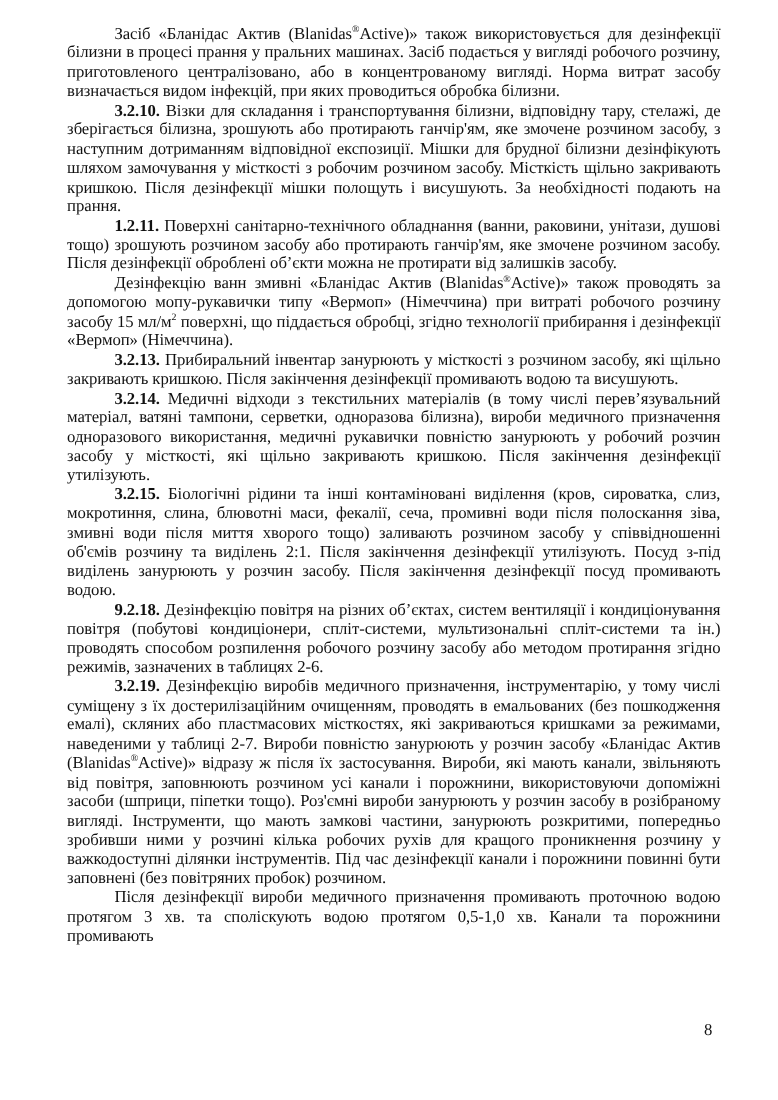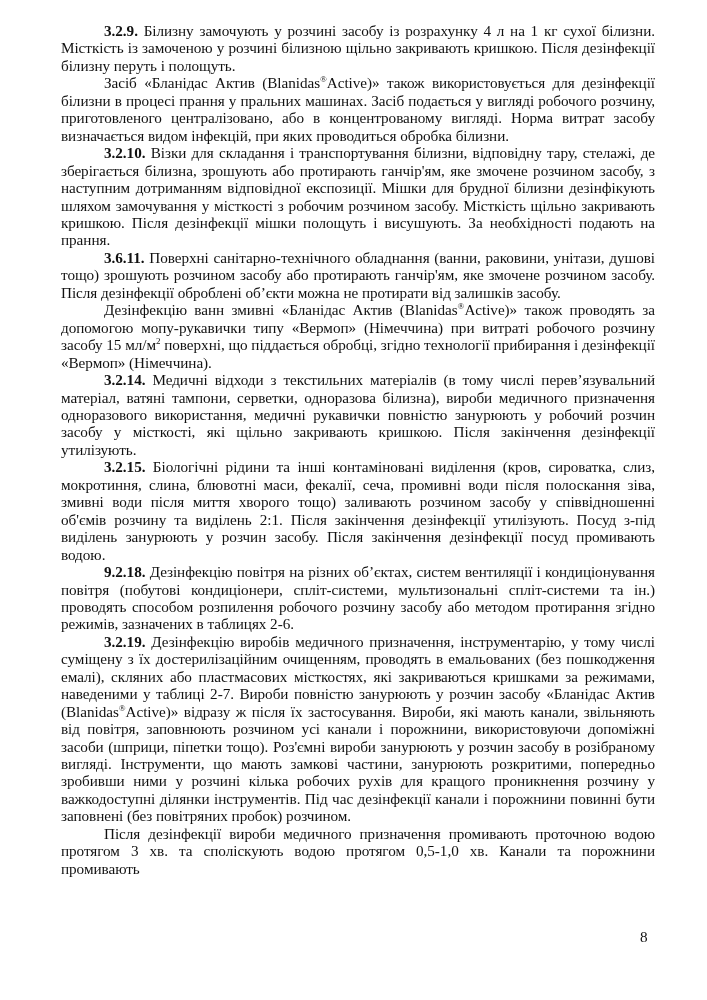--- a/index.html
+++ b/index.html
@@ -43,24 +43,24 @@
     left: 640px;
     top: 928px;
     font-size: 15.2px;
     line-height: 17px;
   }
 </style>
 </head>
 <body>
 
 <div class="page" id="page">
-    <p class="para"><span class="num">3.2.9.</span><span> Білизну замочують у розчині засобу із розрахунку 4 л на 1 кг сухої білизни. Місткість із замоченою у розчині білизною щільно закривають кришкою. Після дезінфекції білизну перуть і полощуть.</span></p>
     <p class="para"><span>Засіб «Бланідас Актив (Blanidas</span><sup>®</sup><span>Active)» також використовується для дезінфекції білизни в процесі прання у пральних машинах. Засіб подається у вигляді робочого розчину, приготовленого централізовано, або в концентрованому вигляді. Норма витрат засобу визначається видом інфекцій, при яких проводиться обробка білизни.</span></p>
     <p class="para"><span class="num">3.2.10.</span><span> Візки для складання і транспортування білизни, відповідну тару, стелажі, де зберігається білизна, зрошують або протирають ганчір'ям, яке змочене розчином засобу, з наступним дотриманням відповідної експозиції. Мішки для брудної білизни дезінфікують шляхом замочування у місткості з робочим розчином засобу. Місткість щільно закривають кришкою. Після дезінфекції мішки полощуть і висушують. За необхідності подають на прання.</span></p>
-    <p class="para"><span class="num">3.6.11.</span><span> Поверхні санітарно-технічного обладнання (ванни, раковини, унітази, душові тощо) зрошують розчином засобу або протирають ганчір'ям, яке змочене розчином засобу. Після дезінфекції оброблені об’єкти можна не протирати від залишків засобу.</span></p>
+    <p class="para"><span class="num">1.2.11.</span><span> Поверхні санітарно-технічного обладнання (ванни, раковини, унітази, душові тощо) зрошують розчином засобу або протирають ганчір'ям, яке змочене розчином засобу. Після дезінфекції оброблені об’єкти можна не протирати від залишків засобу.</span></p>
     <p class="para"><span>Дезінфекцію ванн змивні «Бланідас Актив (Blanidas</span><sup>®</sup><span>Active)» також проводять за допомогою мопу-рукавички типу «Вермоп» (Німеччина) при витраті робочого розчину засобу 15 мл/м</span><sup>2</sup><span> поверхні, що піддається обробці, згідно технології прибирання і дезінфекції «Вермоп» (Німеччина).</span></p>
+    <p class="para"><span class="num">3.2.13.</span><span> Прибиральний інвентар занурюють у місткості з розчином засобу, які щільно закривають кришкою. Після закінчення дезінфекції промивають водою та висушують.</span></p>
     <p class="para"><span class="num">3.2.14.</span><span> Медичні відходи з текстильних матеріалів (в тому числі перев’язувальний матеріал, ватяні тампони, серветки, одноразова білизна), вироби медичного призначення одноразового використання, медичні рукавички повністю занурюють у робочий розчин засобу у місткості, які щільно закривають кришкою. Після закінчення дезінфекції утилізують.</span></p>
     <p class="para"><span class="num">3.2.15.</span><span> Біологічні рідини та інші контаміновані виділення (кров, сироватка, слиз, мокротиння, слина, блювотні маси, фекалії, сеча, промивні води після полоскання зіва, змивні води після миття хворого тощо) заливають розчином засобу у співвідношенні об'ємів розчину та виділень 2:1. Після закінчення дезінфекції утилізують. Посуд з-під виділень занурюють у розчин засобу. Після закінчення дезінфекції посуд промивають водою.</span></p>
     <p class="para"><span class="num">9.2.18.</span><span> Дезінфекцію повітря на різних об’єктах, систем вентиляції і кондиціонування повітря (побутові кондиціонери, спліт-системи, мультизональні спліт-системи та ін.) проводять способом розпилення робочого розчину засобу або методом протирання згідно режимів, зазначених в таблицях 2-6.</span></p>
     <p class="para"><span class="num">3.2.19.</span><span> Дезінфекцію виробів медичного призначення, інструментарію, у тому числі суміщену з їх достерилізаційним очищенням, проводять в емальованих (без пошкодження емалі), скляних або пластмасових місткостях, які закриваються кришками за режимами, наведеними у таблиці 2-7. Вироби повністю занурюють у розчин засобу «Бланідас Актив (Blanidas</span><sup>®</sup><span>Active)» відразу ж після їх застосування. Вироби, які мають канали, звільняють від повітря, заповнюють розчином усі канали і порожнини, використовуючи допоміжні засоби (шприци, піпетки тощо). Роз'ємні вироби занурюють у розчин засобу в розібраному вигляді. Інструменти, що мають замкові частини, занурюють розкритими, попередньо зробивши ними у розчині кілька робочих рухів для кращого проникнення розчину у важкодоступні ділянки інструментів. Під час дезінфекції канали і порожнини повинні бути заповнені (без повітряних пробок) розчином.</span></p>
     <p class="para"><span>Після дезінфекції вироби медичного призначення промивають проточною водою протягом 3 хв. та споліскують водою протягом 0,5-1,0 хв. Канали та порожнини промивають</span></p>
   </div>
 <div class="page-number">8</div>
 
 </body></html>

